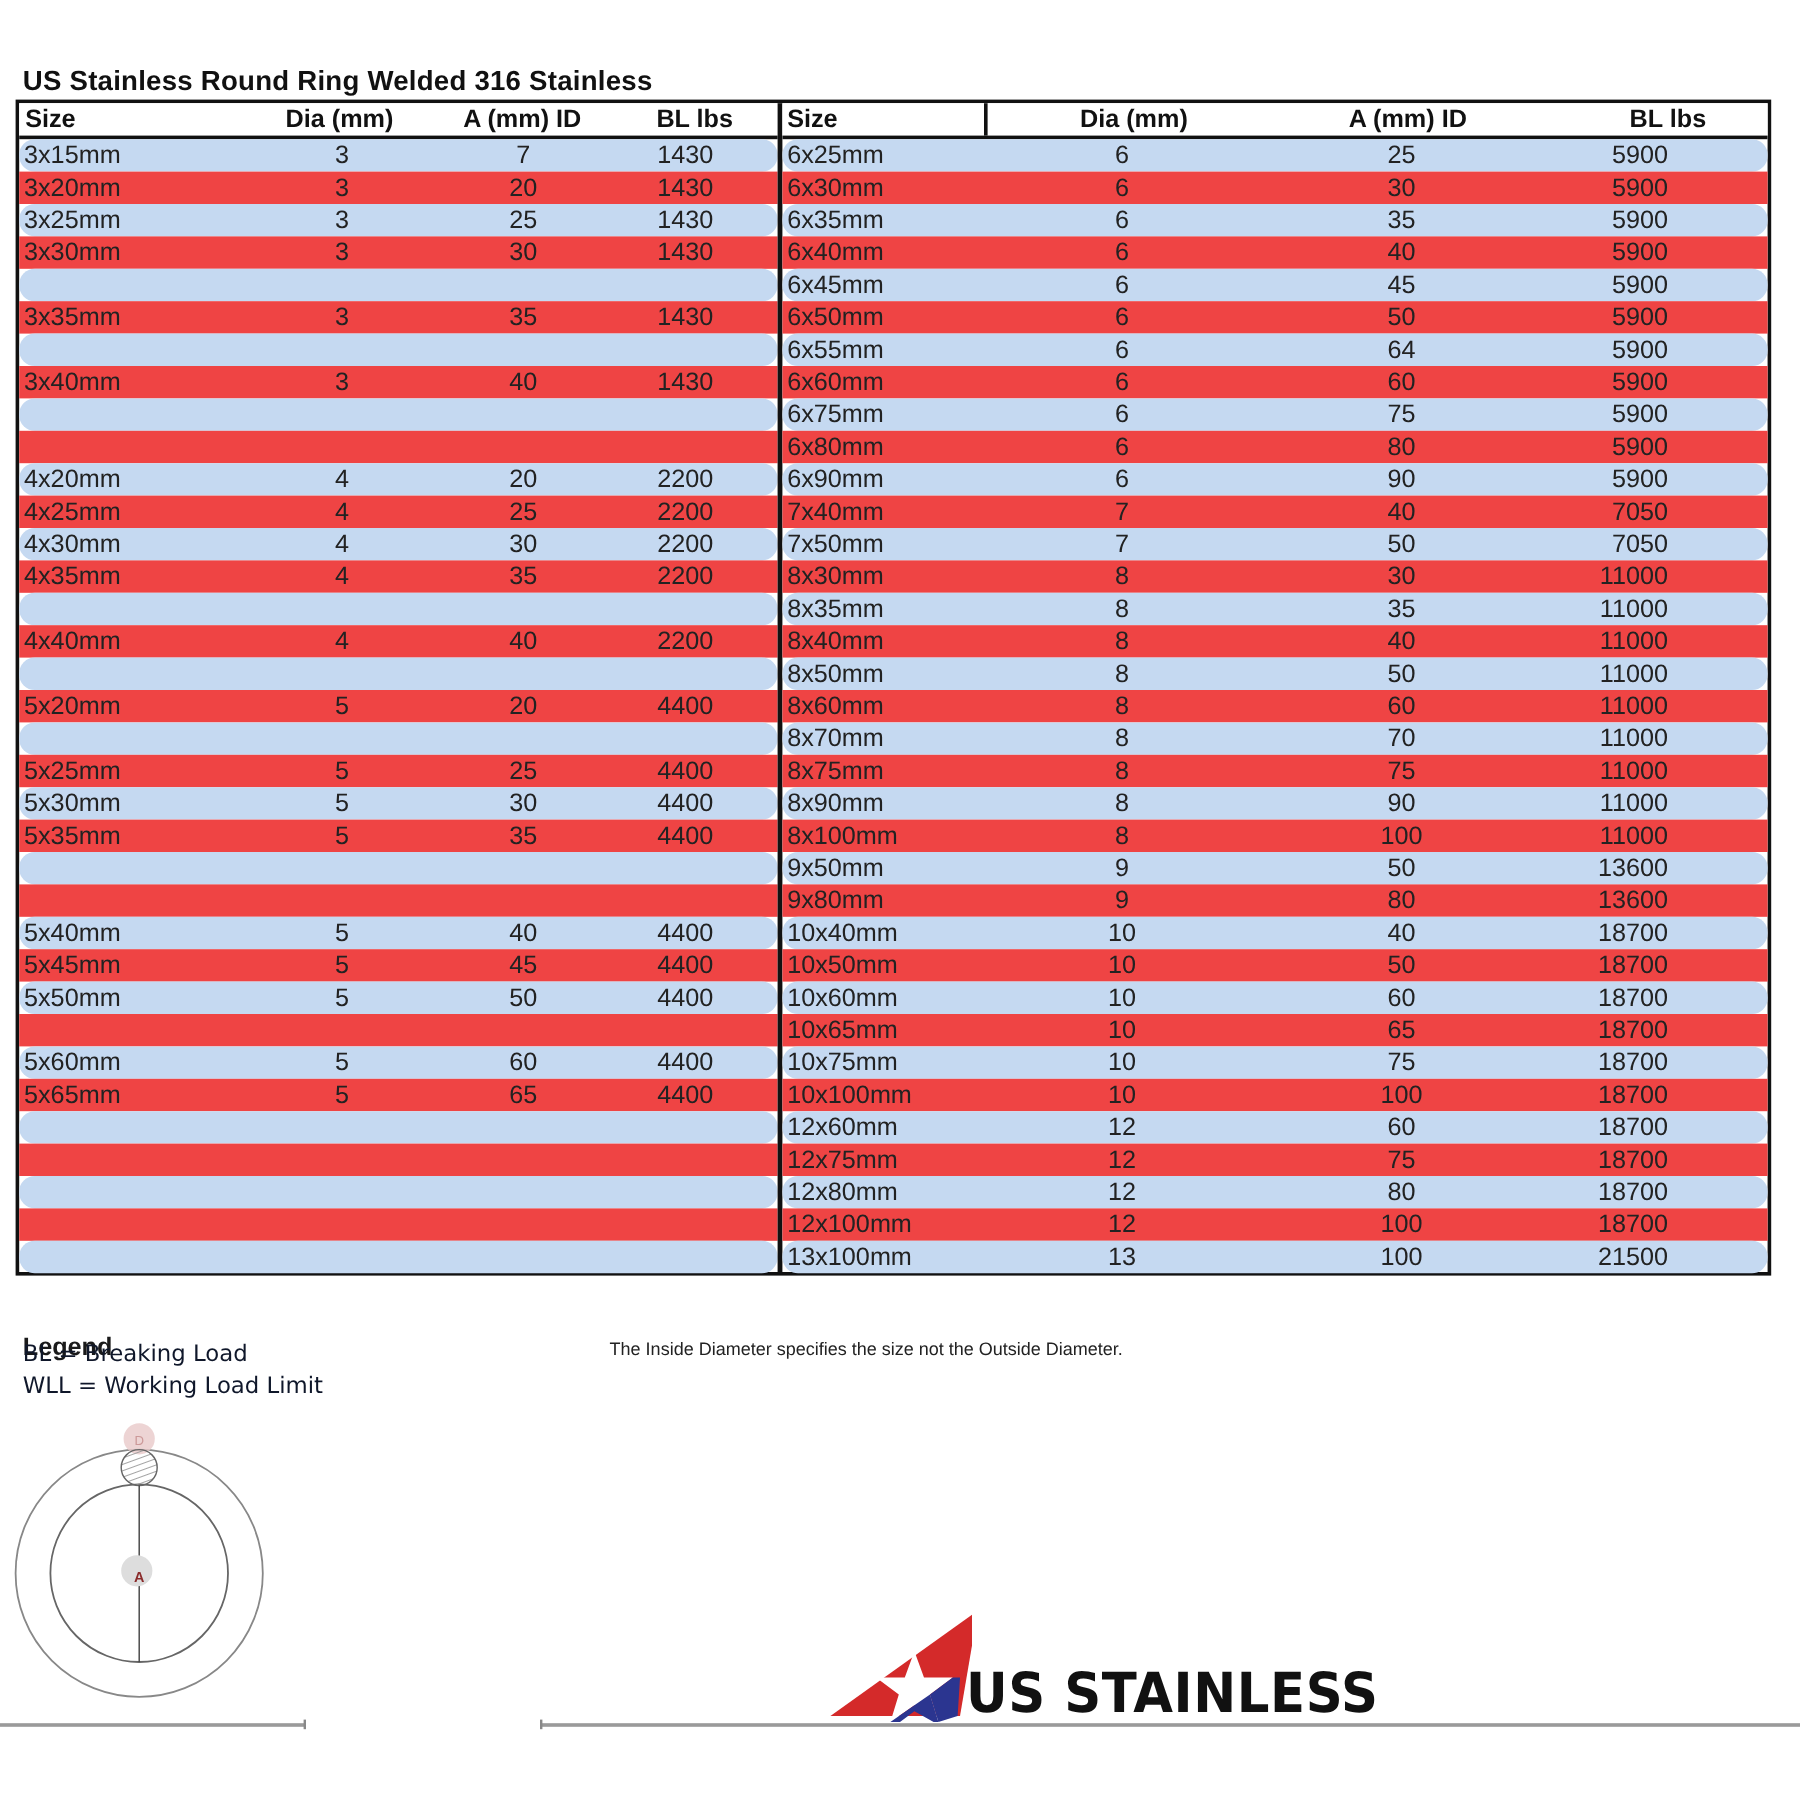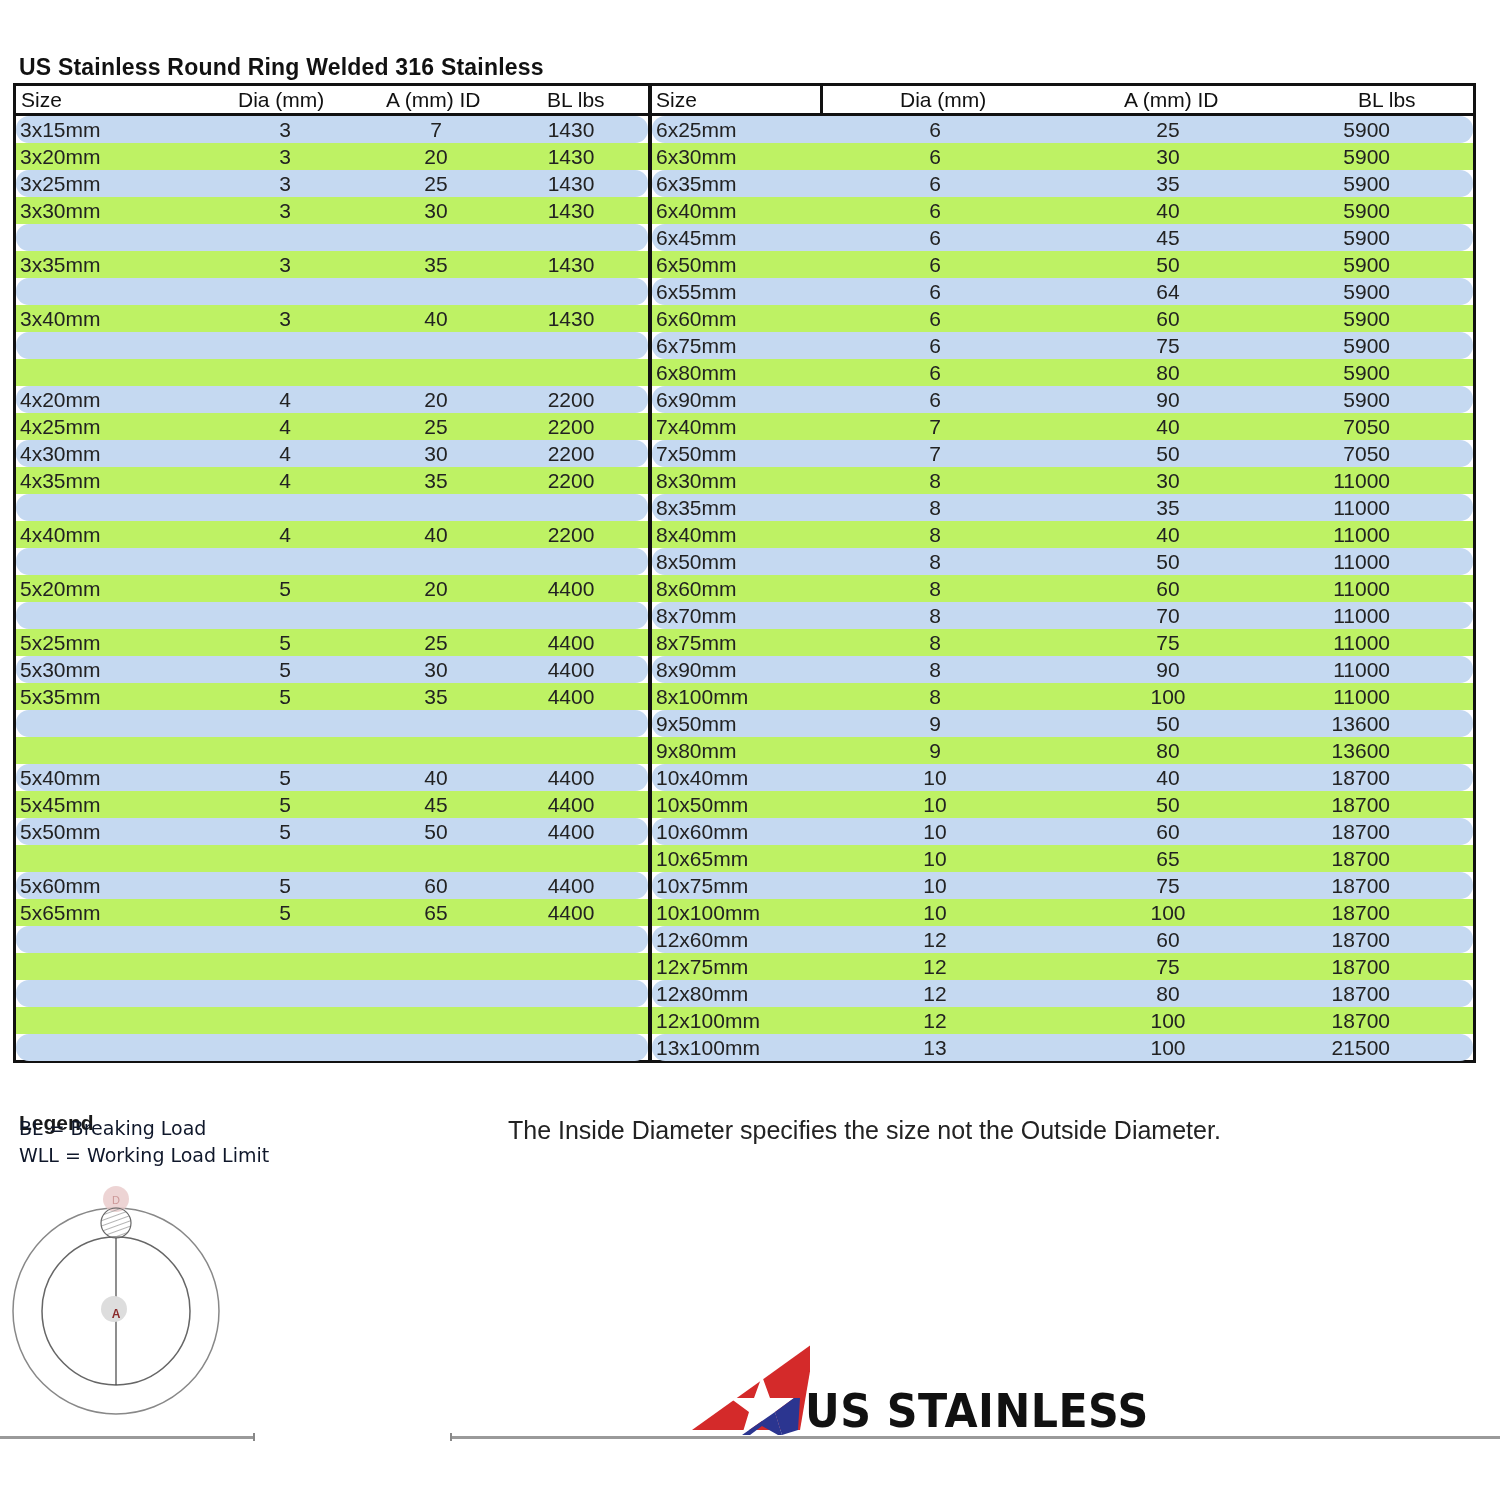--- a/index.html
+++ b/index.html
@@ -8,40 +8,40 @@
   .title { position: absolute; left: 19px; top: 54px; font-size: 23px; font-weight: bold;
            letter-spacing: 0.2px; color: #111; text-align: center; }
   .table-frame { position: absolute; left: 13px; top: 83px; width: 1457px; height: 974px;
                  border: 3px solid #111; box-sizing: content-box; }
   .half { position: absolute; top: 0; }
   .half.left { left: 0; width: 632px; }
   .half.right { left: 636px; width: 821px; }
   .divider { position: absolute; left: 632px; top: 0; width: 4px; height: 974px; background: #111; }
   .hdr { position: absolute; left: 0; top: 0; height: 27px; width: 100%; border-bottom: 3px solid #111;
          background: #fff; }
-  .hdr span { position: absolute; top: 2px; font-size: 21px; font-weight: normal; color: #111; }
+  .hdr span { position: absolute; top: 2px; font-size: 21px; font-weight: bold; color: #111; }
   .hdr .sep { position: absolute; left: 168px; top: 0; width: 3px; height: 27px; background: #111; }
   .rows { position: absolute; left: 0; top: 30px; width: 100%; }
   .row { position: relative; height: 27px; width: 100%; }
   .row.blue { background: #c5d9f1; border-radius: 13px; }
-  .row.white { background: #bef264; }
+  .row.white { background: #ef4444; }
   .row span { position: absolute; top: 2px; font-size: 21px; color: #222; white-space: nowrap; }
   .c-size { left: 4px; }
   .left .c-dia { left: 262px; width: 14px; text-align: center; }
   .left .c-id { left: 400px; width: 40px; text-align: center; }
   .left .c-bl { left: 520px; width: 70px; text-align: center; }
   .right .c-dia { left: 263px; width: 40px; text-align: center; }
   .right .c-id { left: 491px; width: 50px; text-align: center; }
   .right .c-bl { left: 660px; width: 78px; text-align: right; }
   .left .h-size { left: 5px; } .left .h-dia { left: 222px; } .left .h-id { left: 370px; } .left .h-bl { left: 531px; }
   .right .h-size { left: 4px; } .right .h-dia { left: 248px; } .right .h-id { left: 472px; } .right .h-bl { left: 706px; }
   .legend-title { position: absolute; left: 19px; top: 1089px; font-size: 21px; font-weight: bold; margin-top: 22px; }
   .legend-item { position: absolute; left: 19px; font-size: 21px; font-family: "DejaVu Sans", sans-serif;
                  font-size: 19px; color: #0f172a; }
-  .note { position: absolute; left: 508px; top: 1116px; font-size: 25px; color: #222; text-align: right; }
+  .note { position: absolute; left: 508px; top: 1116px; font-size: 15px; color: #222; text-align: right; }
   .diagram { position: absolute; left: 8px; top: 1185px; }
   .logo { position: absolute; left: 690px; top: 1340px; }
   .logo-text { position: absolute; left: 805px; top: 1384px; font-size: 46px; font-weight: bold;
                font-family: "DejaVu Sans", sans-serif; color: #111; letter-spacing: 0.5px; transform: scaleX(0.93);
                transform-origin: left center; }
   .rule { position: absolute; top: 1436px; height: 3px; background: #9a9a9a; }
   .rule-tick { position: absolute; top: 1433px; width: 2px; height: 8px; background: #888; }
 </style>
 </head>
 <body>

